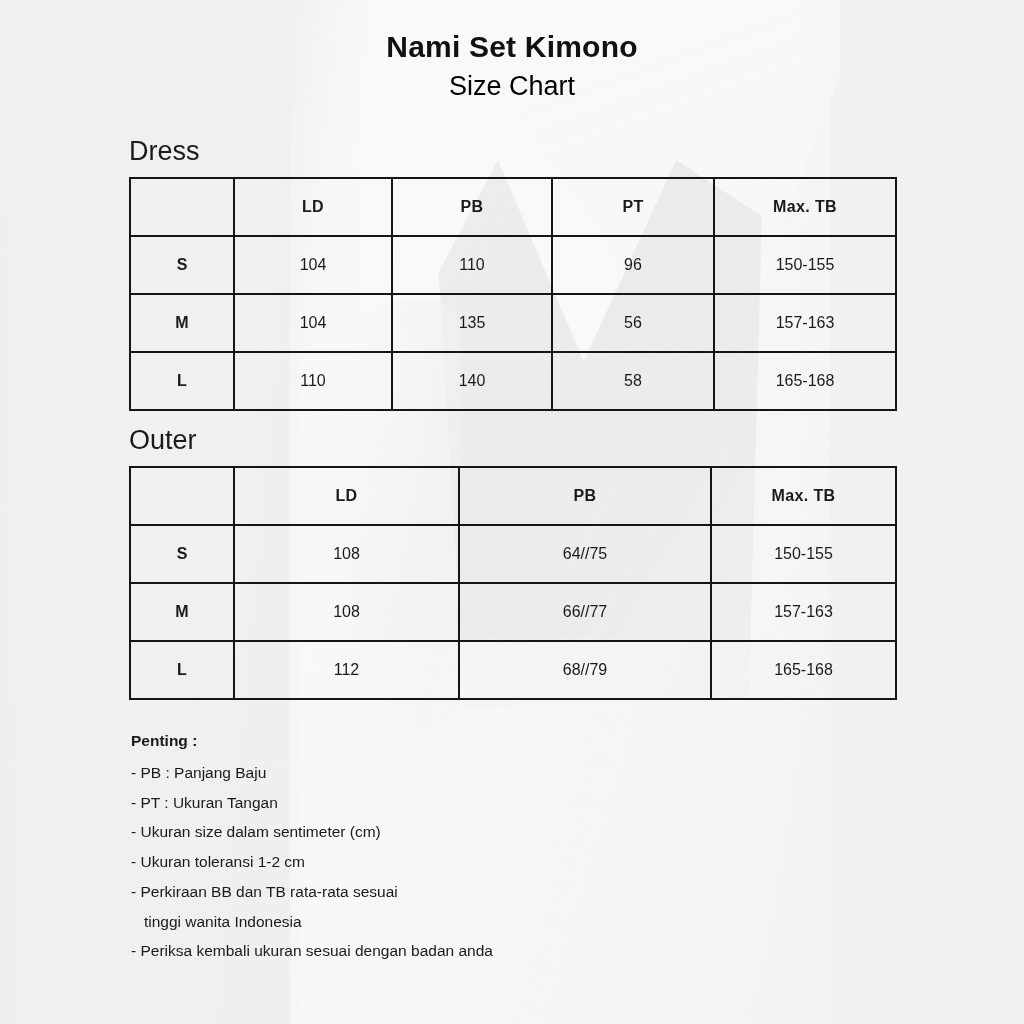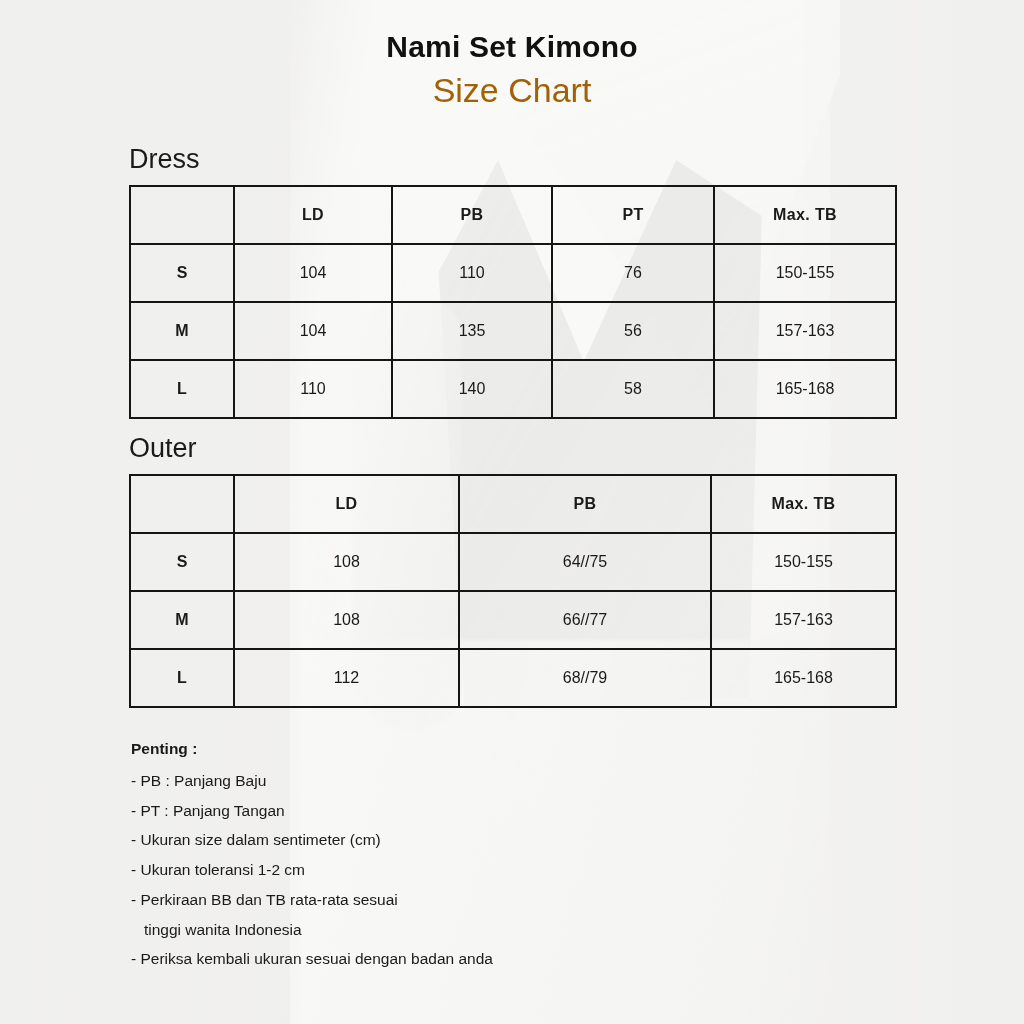--- a/index.html
+++ b/index.html
@@ -102,24 +102,24 @@
     padding-top: 30px;
   }
   .title-main {
     font-size: 30px;
     font-weight: bold;
     letter-spacing: 0.2px;
     line-height: 1.1;
     color: #111;
   }
   .title-sub {
-    font-size: 34px;
+    font-size: 27px;
     font-weight: normal;
     margin-top: 8px;
-    color: #a16207;
+    color: #000000;
   }
 
   .section {
     margin-left: 129px;
     margin-right: 129px;
   }
   .section-heading {
     font-size: 27px;
     font-weight: normal;
     color: #1b1b1b;
@@ -220,21 +220,21 @@
           <th>PB</th>
           <th>PT</th>
           <th>Max. TB</th>
         </tr>
       </thead>
       <tbody>
         <tr>
           <td class="size-label">S</td>
           <td>104</td>
           <td>110</td>
-          <td>76</td>
+          <td>96</td>
           <td>150-155</td>
         </tr>
         <tr>
           <td class="size-label">M</td>
           <td>104</td>
           <td>135</td>
           <td>56</td>
           <td>157-163</td>
         </tr>
         <tr>
@@ -284,21 +284,21 @@
           <td>68//79</td>
           <td>165-168</td>
         </tr>
       </tbody>
     </table>
   </div>
 
   <div class="notes">
     <div class="notes-title">Penting :</div>
     <div class="note-line">- PB : Panjang Baju</div>
-    <div class="note-line">- PT : Panjang Tangan</div>
+    <div class="note-line">- PT : Ukuran Tangan</div>
     <div class="note-line">- Ukuran size dalam sentimeter (cm)</div>
     <div class="note-line">- Ukuran toleransi 1-2 cm</div>
     <div class="note-line">- Perkiraan BB dan TB rata-rata sesuai</div>
     <div class="note-line">   tinggi wanita Indonesia</div>
     <div class="note-line">- Periksa kembali ukuran sesuai dengan badan anda</div>
   </div>
 
 </div>
 
 </body></html>

